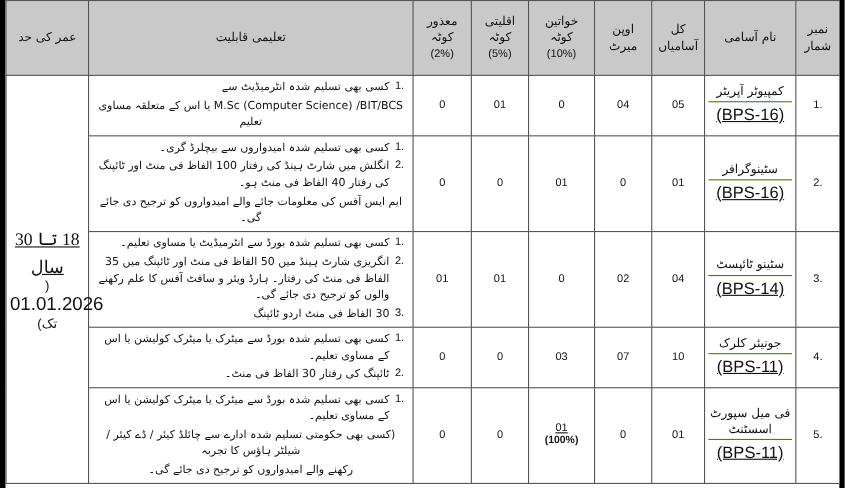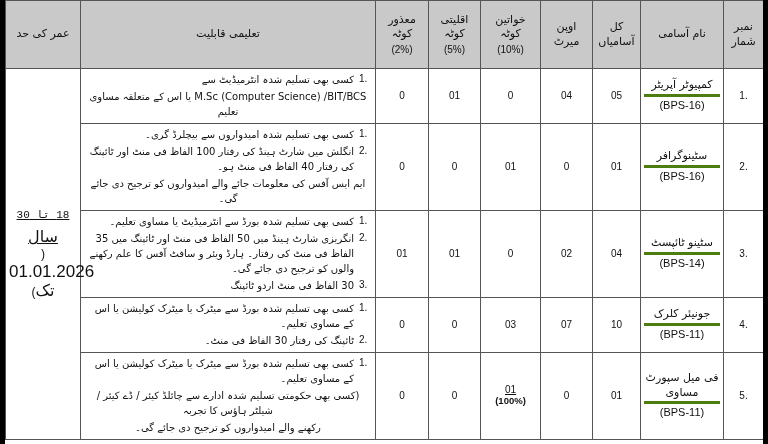--- a/index.html
+++ b/index.html
@@ -116,29 +116,30 @@
   td.post {
     text-align: center;
     padding: 3px 2px;
   }
   td.post .post-name {
     display: block;
     font-family: "DejaVu Sans", sans-serif;
     direction: rtl;
     font-size: 11px;
     line-height: 1.3;
-    border-bottom: 3px solid #4d7c0f;
+    border-bottom: 1px solid #4d7c0f;
     padding-bottom: 1px;
     margin-bottom: 1px;
   }
   td.post .post-bps {
     display: block;
     font-family: "Liberation Sans", sans-serif;
     direction: ltr;
-    font-size: 11px;
+    font-size: 15px;
+    text-decoration: underline;
   }
 
   td.qual {
     text-align: right;
     padding: 4px 7px 4px 5px;
   }
   .qline {
     display: flex;
     flex-direction: row;
     justify-content: flex-start;
@@ -171,23 +172,23 @@
     text-align: center;
     margin: 2px 0;
   }
 
   td.age {
     text-align: center;
     vertical-align: middle;
     padding: 4px 2px;
   }
   .age-range {
-    font-family: Liberation Mono, monospace;
-    direction: rtl;
-    font-size: 11px;
+    font-family: Liberation Serif, serif;
+    direction: rtl;
+    font-size: 16px;
     text-decoration: underline;
     white-space: nowrap;
   }
   .age-unit {
     font-family: "DejaVu Sans", sans-serif;
     direction: rtl;
     font-size: 16px;
     text-decoration: underline;
     display: block;
     margin-top: 1px;
@@ -201,21 +202,21 @@
   .age-date {
     display: block;
     font-family: "Liberation Sans", sans-serif;
     direction: ltr;
     font-size: 17px;
     line-height: 1.2;
   }
   .age-till {
     font-family: "DejaVu Sans", sans-serif;
     direction: rtl;
-    font-size: 16px;
+    font-size: 12px;
   }
 </style>
 </head>
 <body>
 
 <div id="page">
 
   <table class="jobs">
     <colgroup>
       <col class="col-serial">
@@ -358,21 +359,21 @@
             </div>
             <div class="qline">
               <span class="qnum">2.</span>
               <span class="qtxt">ٹائپنگ کی رفتار 30 الفاظ فی منٹ۔</span>
             </div>
           </td>
         </tr>
         <tr>
           <td class="serial">5.</td>
           <td class="post">
-            <span class="post-name urdu">فی میل سپورٹ مساوی</span>
+            <span class="post-name urdu">فی میل سپورٹ اسسٹنٹ</span>
             <span class="post-bps">(BPS-11)</span>
           </td>
           <td class="num">01</td>
           <td class="num">0</td>
           <td class="num"><span class="pct-stack"><span class="pct-top">01</span><span class="pct-bot">(100%)</span></span></td>
           <td class="num">0</td>
           <td class="num">0</td>
           <td class="qual">
             <div class="qline">
               <span class="qnum">1.</span>

